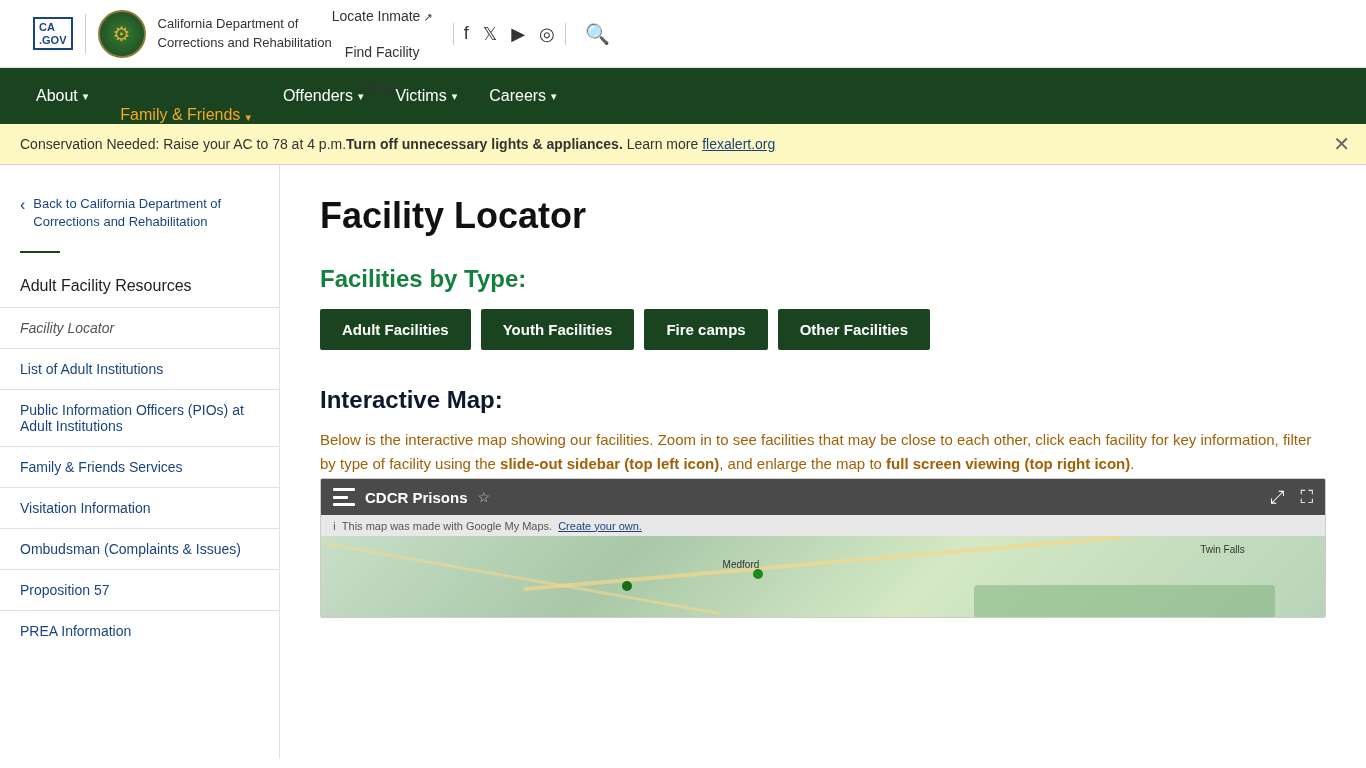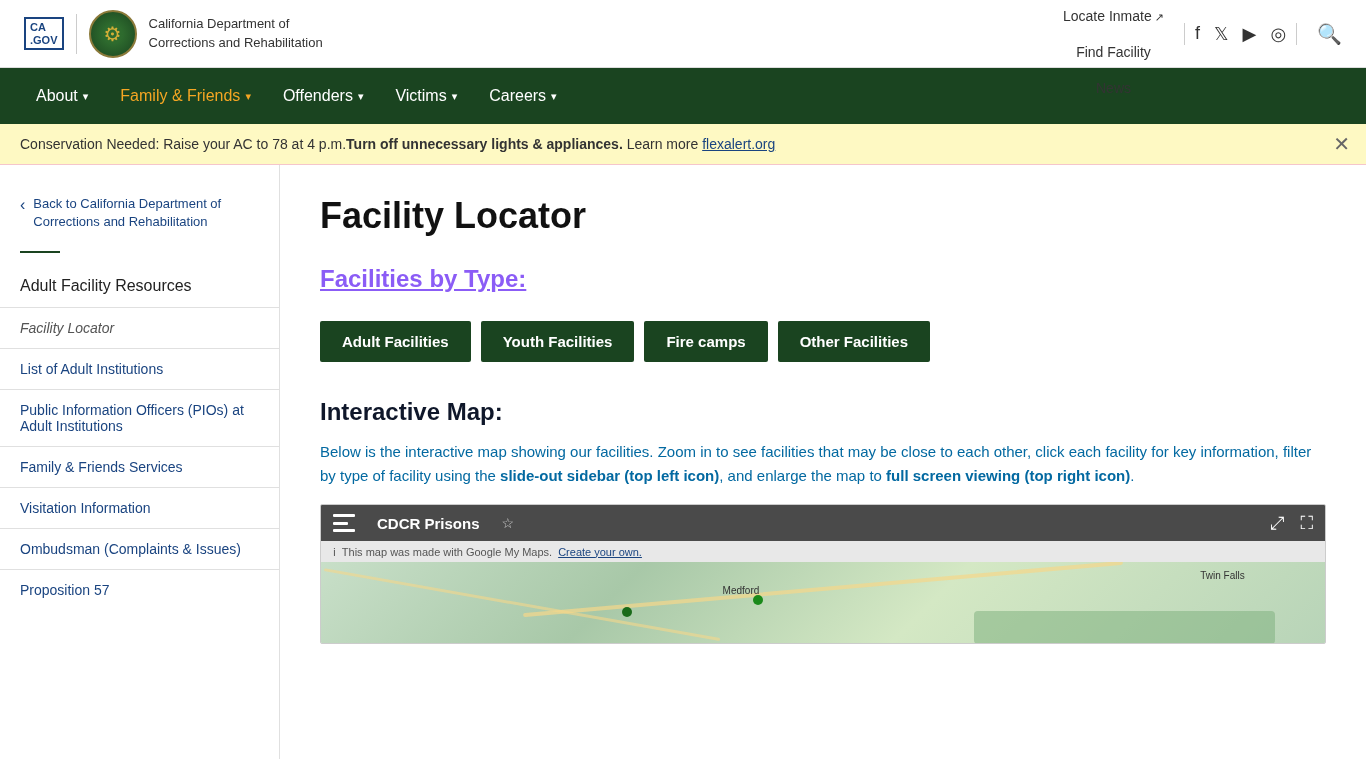--- a/index.html
+++ b/index.html
@@ -2,22 +2,21 @@
 <html><head>
   <meta charset="utf-8">
   <style>
     * { margin: 0; padding: 0; box-sizing: border-box; }
     body { font-family: Arial, sans-serif; font-size: 14px; color: #333; background: #fff; width: 1366px; }
 
     
     .header {
       display: flex;
       align-items: center;
-      justify-content: space-between;
-      padding: 8px 24px;
+      padding: 8px 33px;
       border-bottom: 1px solid #ddd;
       height: 68px;
     }
     .header-left {
       display: flex;
       align-items: center;
       gap: 12px;
     }
     .ca-gov-logo {
       font-size: 11px;
@@ -111,20 +110,21 @@
       padding: 0 16px;
       color: #fff;
       font-size: 16px;
       font-weight: 500;
       cursor: pointer;
       text-decoration: none;
       gap: 5px;
     }
     .nav-item.active {
       color: #f5a623;
+      align-items: flex-end;
     }
     .nav-item .chevron {
       font-size: 11px;
     }
 
     
     .alert-banner {
       background: #fef9c3;
       border-bottom: 1px solid #f5c6cb;
       padding: 12px 40px 12px 20px;
@@ -215,23 +215,22 @@
     }
     .page-title {
       font-size: 36px;
       font-weight: 900;
       color: #111;
       margin-bottom: 28px;
     }
     .section-title {
       font-size: 24px;
       font-weight: 800;
-      color: #8b5cf6;
-      margin-bottom: 28px;
-      text-decoration: underline;
+      color: #15803d;
+      margin-bottom: 16px;
     }
     .facility-buttons {
       display: flex;
       gap: 10px;
       margin-bottom: 36px;
       flex-wrap: wrap;
     }
     .facility-btn {
       background: #1a4420;
       color: #fff;
@@ -243,23 +242,23 @@
       border-radius: 2px;
     }
     .section-title-map {
       font-size: 24px;
       font-weight: 800;
       color: #0f172a;
       margin-bottom: 14px;
     }
     .map-description {
       font-size: 15px;
-      color: #0369a1;
+      color: #a16207;
       line-height: 1.6;
-      margin-bottom: 16px;
+      margin-bottom: 2px;
     }
     .map-description strong {
       font-weight: bold;
     }
 
     
     .map-container {
       border: 1px solid #ccc;
       border-radius: 2px;
       overflow: hidden;
@@ -272,21 +271,21 @@
       color: #fff;
       padding: 8px 12px;
       display: flex;
       align-items: center;
       justify-content: space-between;
       height: 36px;
     }
     .map-header-left {
       display: flex;
       align-items: center;
-      gap: 22px;
+      gap: 10px;
     }
     .map-sidebar-icon {
       width: 22px;
       height: 18px;
       display: flex;
       flex-direction: column;
       justify-content: space-between;
     }
     .map-sidebar-icon span {
       display: block;
@@ -425,20 +424,21 @@
     </a>
     <div class="sidebar-divider"></div>
     <div class="sidebar-section-title">Adult Facility Resources</div>
     <a href="#" class="sidebar-nav-item active-item">Facility Locator</a>
     <a href="#" class="sidebar-nav-item">List of Adult Institutions</a>
     <a href="#" class="sidebar-nav-item">Public Information Officers (PIOs) at Adult Institutions</a>
     <a href="#" class="sidebar-nav-item">Family &amp; Friends Services</a>
     <a href="#" class="sidebar-nav-item">Visitation Information</a>
     <a href="#" class="sidebar-nav-item">Ombudsman (Complaints &amp; Issues)</a>
     <a href="#" class="sidebar-nav-item">Proposition 57</a>
+    <a href="#" class="sidebar-nav-item">PREA Information</a>
   </aside>
 
   <main class="content">
     <h1 class="page-title">Facility Locator</h1>
 
     <h2 class="section-title">Facilities by Type:</h2>
     <div class="facility-buttons">
       <button class="facility-btn">Adult Facilities</button>
       <button class="facility-btn">Youth Facilities</button>
       <button class="facility-btn">Fire camps</button>

